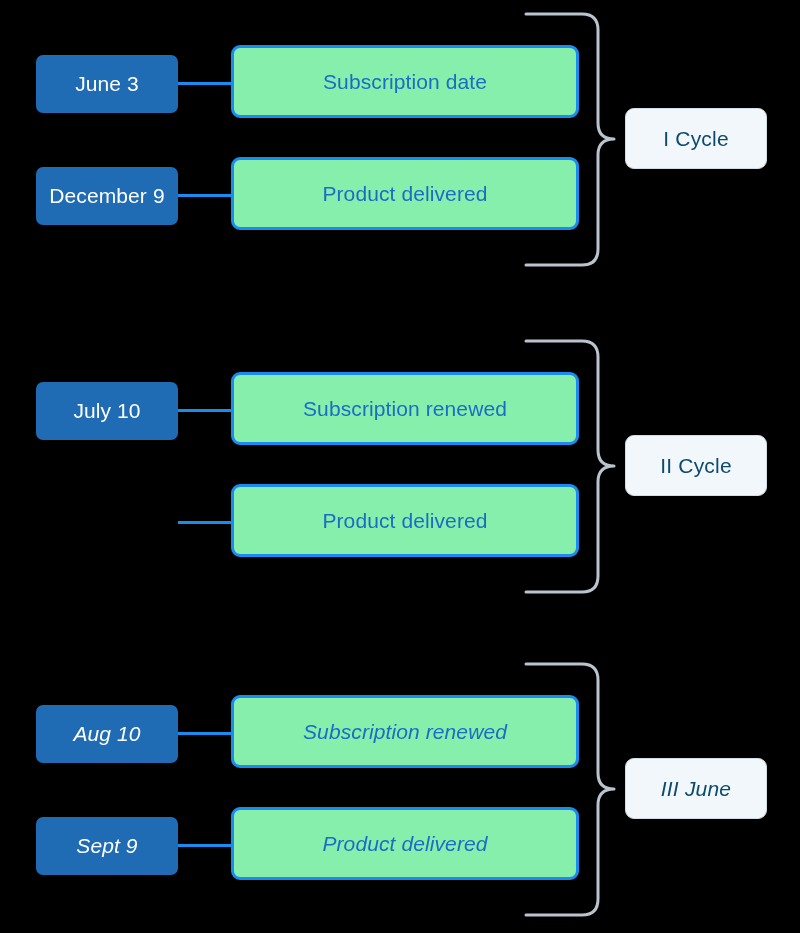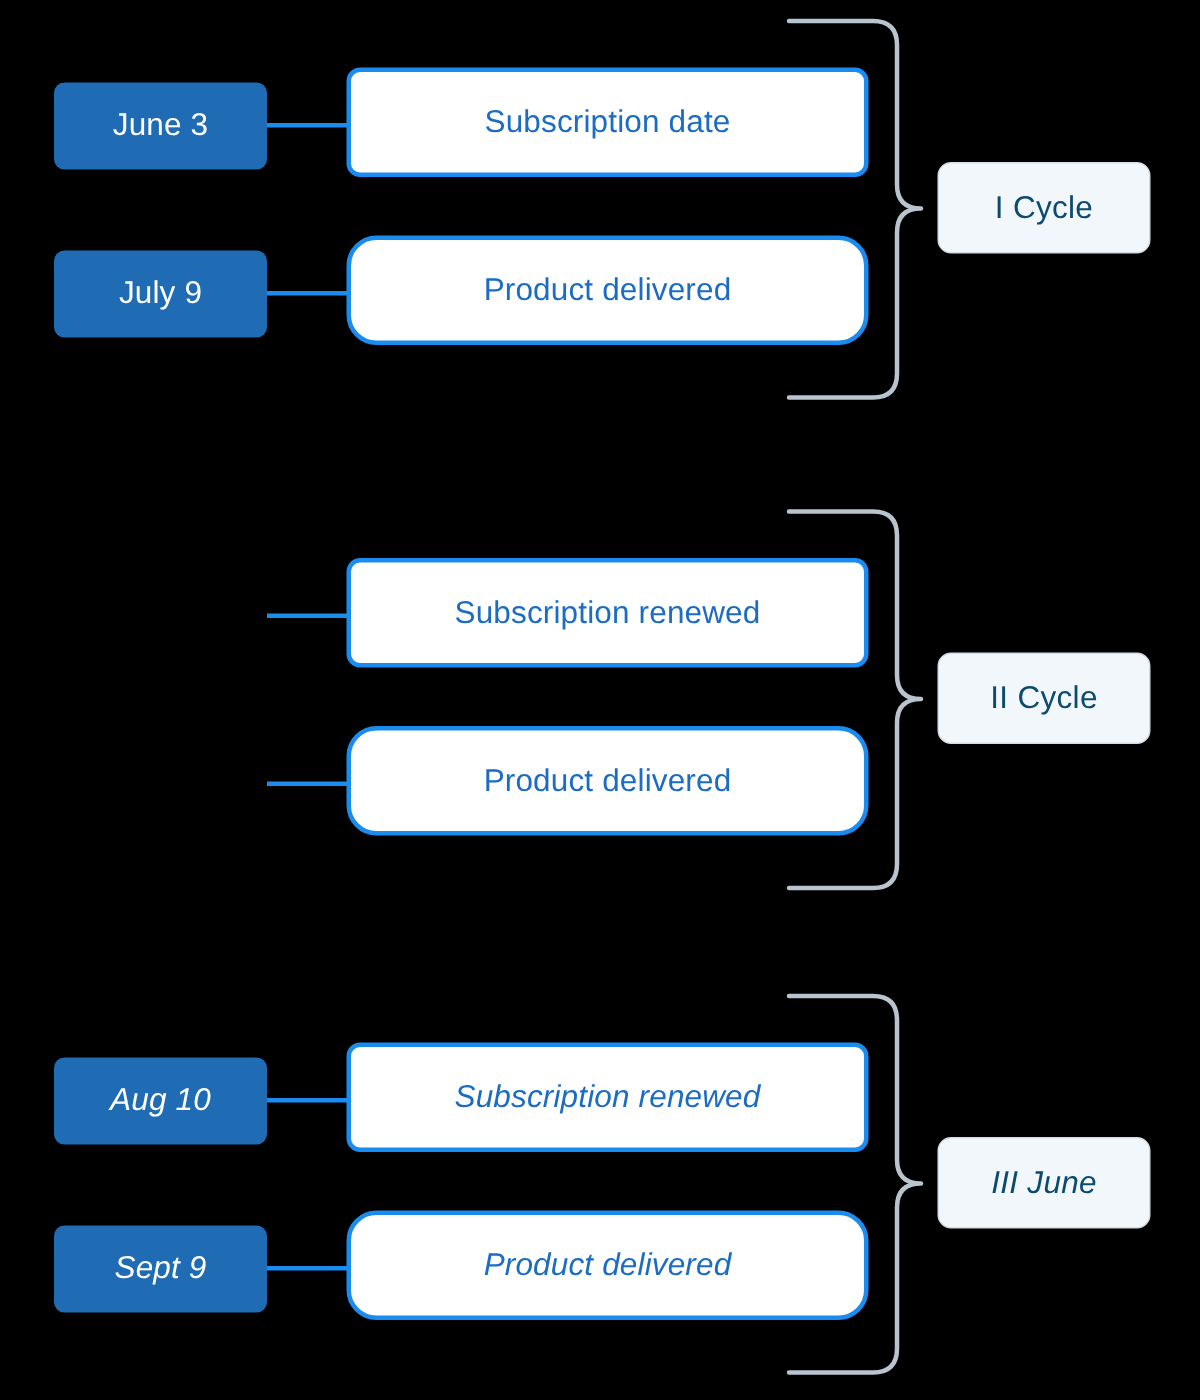--- a/index.html
+++ b/index.html
@@ -57,34 +57,34 @@
   }
   .connector.row-a { top: 82px; }
   .connector.row-b { top: 194px; }
 
   
   .event-card {
     position: absolute;
     left: 231px;
     width: 348px;
     height: 73px;
-    background: #ffffff;
+    background: #86efac;
     border: 3px solid #1a8cf0;
     border-radius: 9px;
     box-sizing: border-box;
     display: flex;
     align-items: center;
     justify-content: center;
     color: #1c6cc4;
     font-size: 21px;
     letter-spacing: 0.1px;
     text-align: right;
   }
   .event-card.row-a { top: 45px; }
-  .event-card.row-b { top: 157px; border-radius: 20px; }
+  .event-card.row-b { top: 157px; }
 
   
   .brace {
     position: absolute;
     left: 524px;
     top: 12px;
     width: 92px;
     height: 255px;
     pointer-events: none;
   }
@@ -113,35 +113,36 @@
 <body>
 
 <div class="canvas">
 
   <div class="cycle-group" style="top:0px;">
 
     <div class="date-badge row-a">June 3</div>
     <div class="connector row-a"></div>
     <div class="event-card row-a">Subscription date</div>
 
-    <div class="date-badge row-b">July 9</div>
+    <div class="date-badge row-b">December 9</div>
     <div class="connector row-b"></div>
     <div class="event-card row-b">Product delivered</div>
 
     <div class="brace">
       <svg width="92" height="255" viewBox="0 0 92 255" fill="none">
         <path d="M2 2 H58 Q74 2 74 18 V111 Q74 127 90 127 Q74 127 74 143 V237 Q74 253 58 253 H2" stroke="#b9c4cf" stroke-width="3" stroke-linecap="round" stroke-linejoin="round" fill="none"></path>
       </svg>
     </div>
 
     <div class="cycle-chip">I Cycle</div>
   </div>
 
   <div class="cycle-group" style="top:327px;">
 
+    <div class="date-badge row-a">July 10</div>
     <div class="connector row-a"></div>
     <div class="event-card row-a">Subscription renewed</div>
 
     <div class="connector row-b"></div>
     <div class="event-card row-b">Product delivered</div>
 
     <div class="brace">
       <svg width="92" height="255" viewBox="0 0 92 255" fill="none">
         <path d="M2 2 H58 Q74 2 74 18 V111 Q74 127 90 127 Q74 127 74 143 V237 Q74 253 58 253 H2" stroke="#b9c4cf" stroke-width="3" stroke-linecap="round" stroke-linejoin="round" fill="none"></path>
       </svg>

